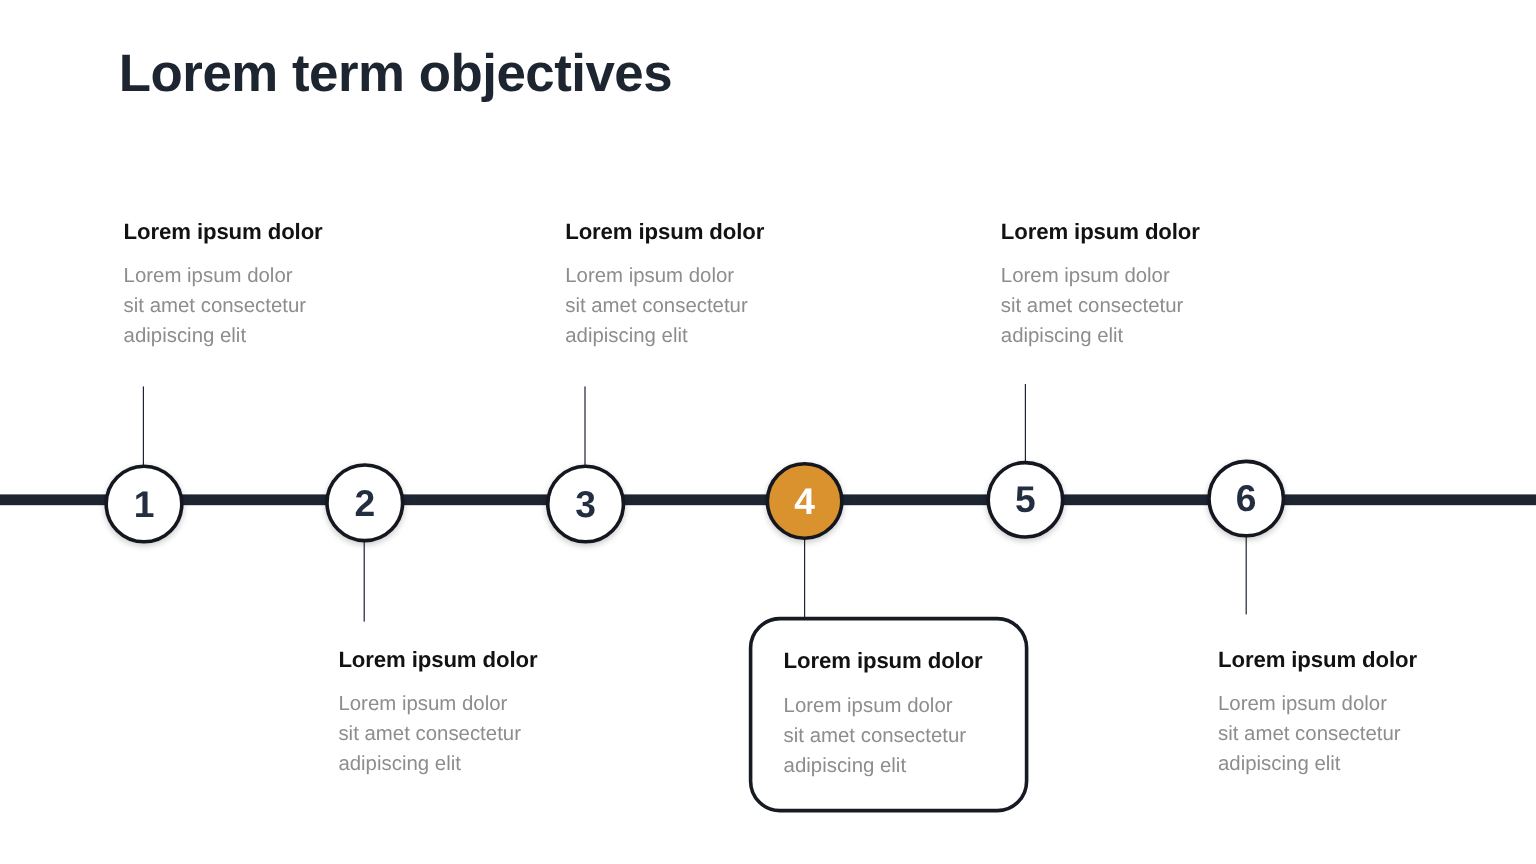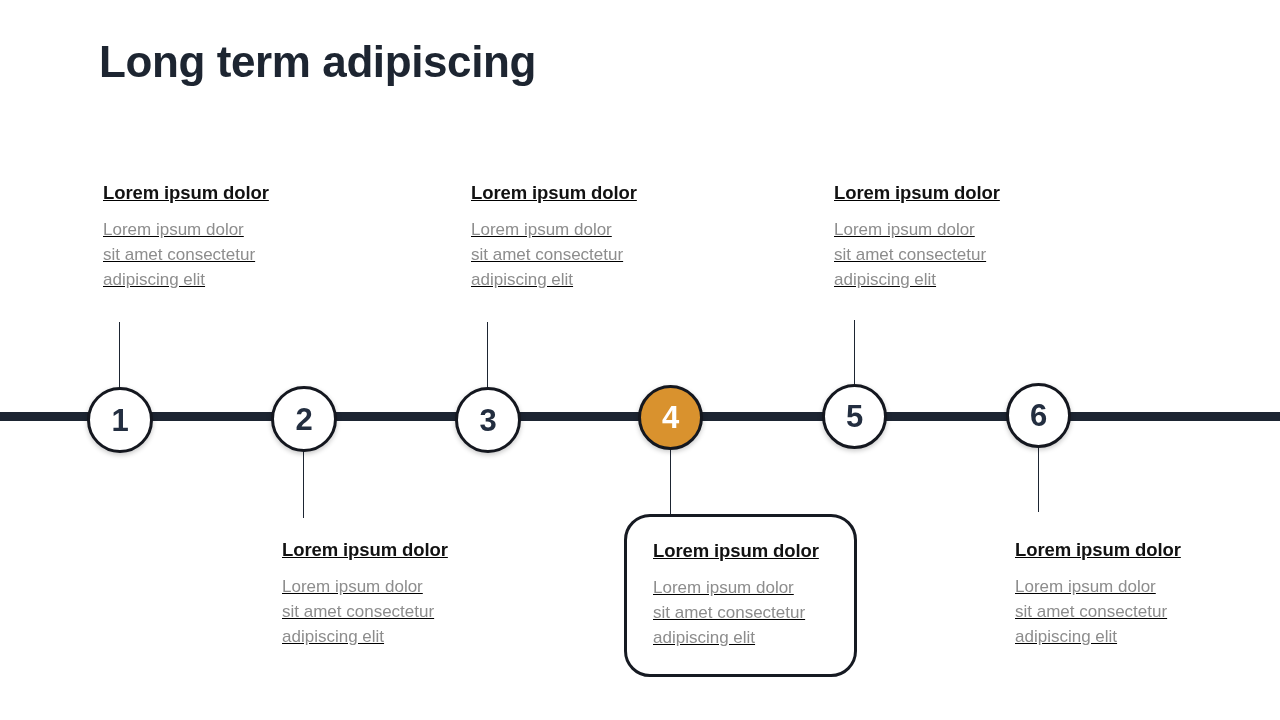--- a/index.html
+++ b/index.html
@@ -65,21 +65,20 @@
   .node.active {
     background: #d9922e;
     border-color: #14171f;
     color: #ffffff;
   }
 
   
   .block {
     position: absolute;
     width: 250px;
-    text-decoration: underline;
   }
   .block-title {
     font-size: 18.5px;
     font-weight: 700;
     color: #121212;
     letter-spacing: -0.1px;
     line-height: 1.25;
     margin: 0 0 14px 0;
     white-space: nowrap;
   }
@@ -106,21 +105,21 @@
   .card .block {
     position: absolute;
     left: 26px;
     top: 22px;
     width: 200px;
   }
 </style>
 </head>
 <body>
 
-<div class="page-title">Long term adipiscing</div>
+<div class="page-title">Lorem term objectives</div>
 
 <div class="timeline-rail"></div>
 
 <div class="stem" style="left:119px; top:322px; height:68px;"></div>
 <div class="stem" style="left:303px; top:448px; height:70px;"></div>
 <div class="stem" style="left:487px; top:322px; height:68px;"></div>
 <div class="stem" style="left:670px; top:446px; height:70px;"></div>
 <div class="stem" style="left:854px; top:320px; height:68px;"></div>
 <div class="stem" style="left:1038px; top:444px; height:68px;"></div>
 

